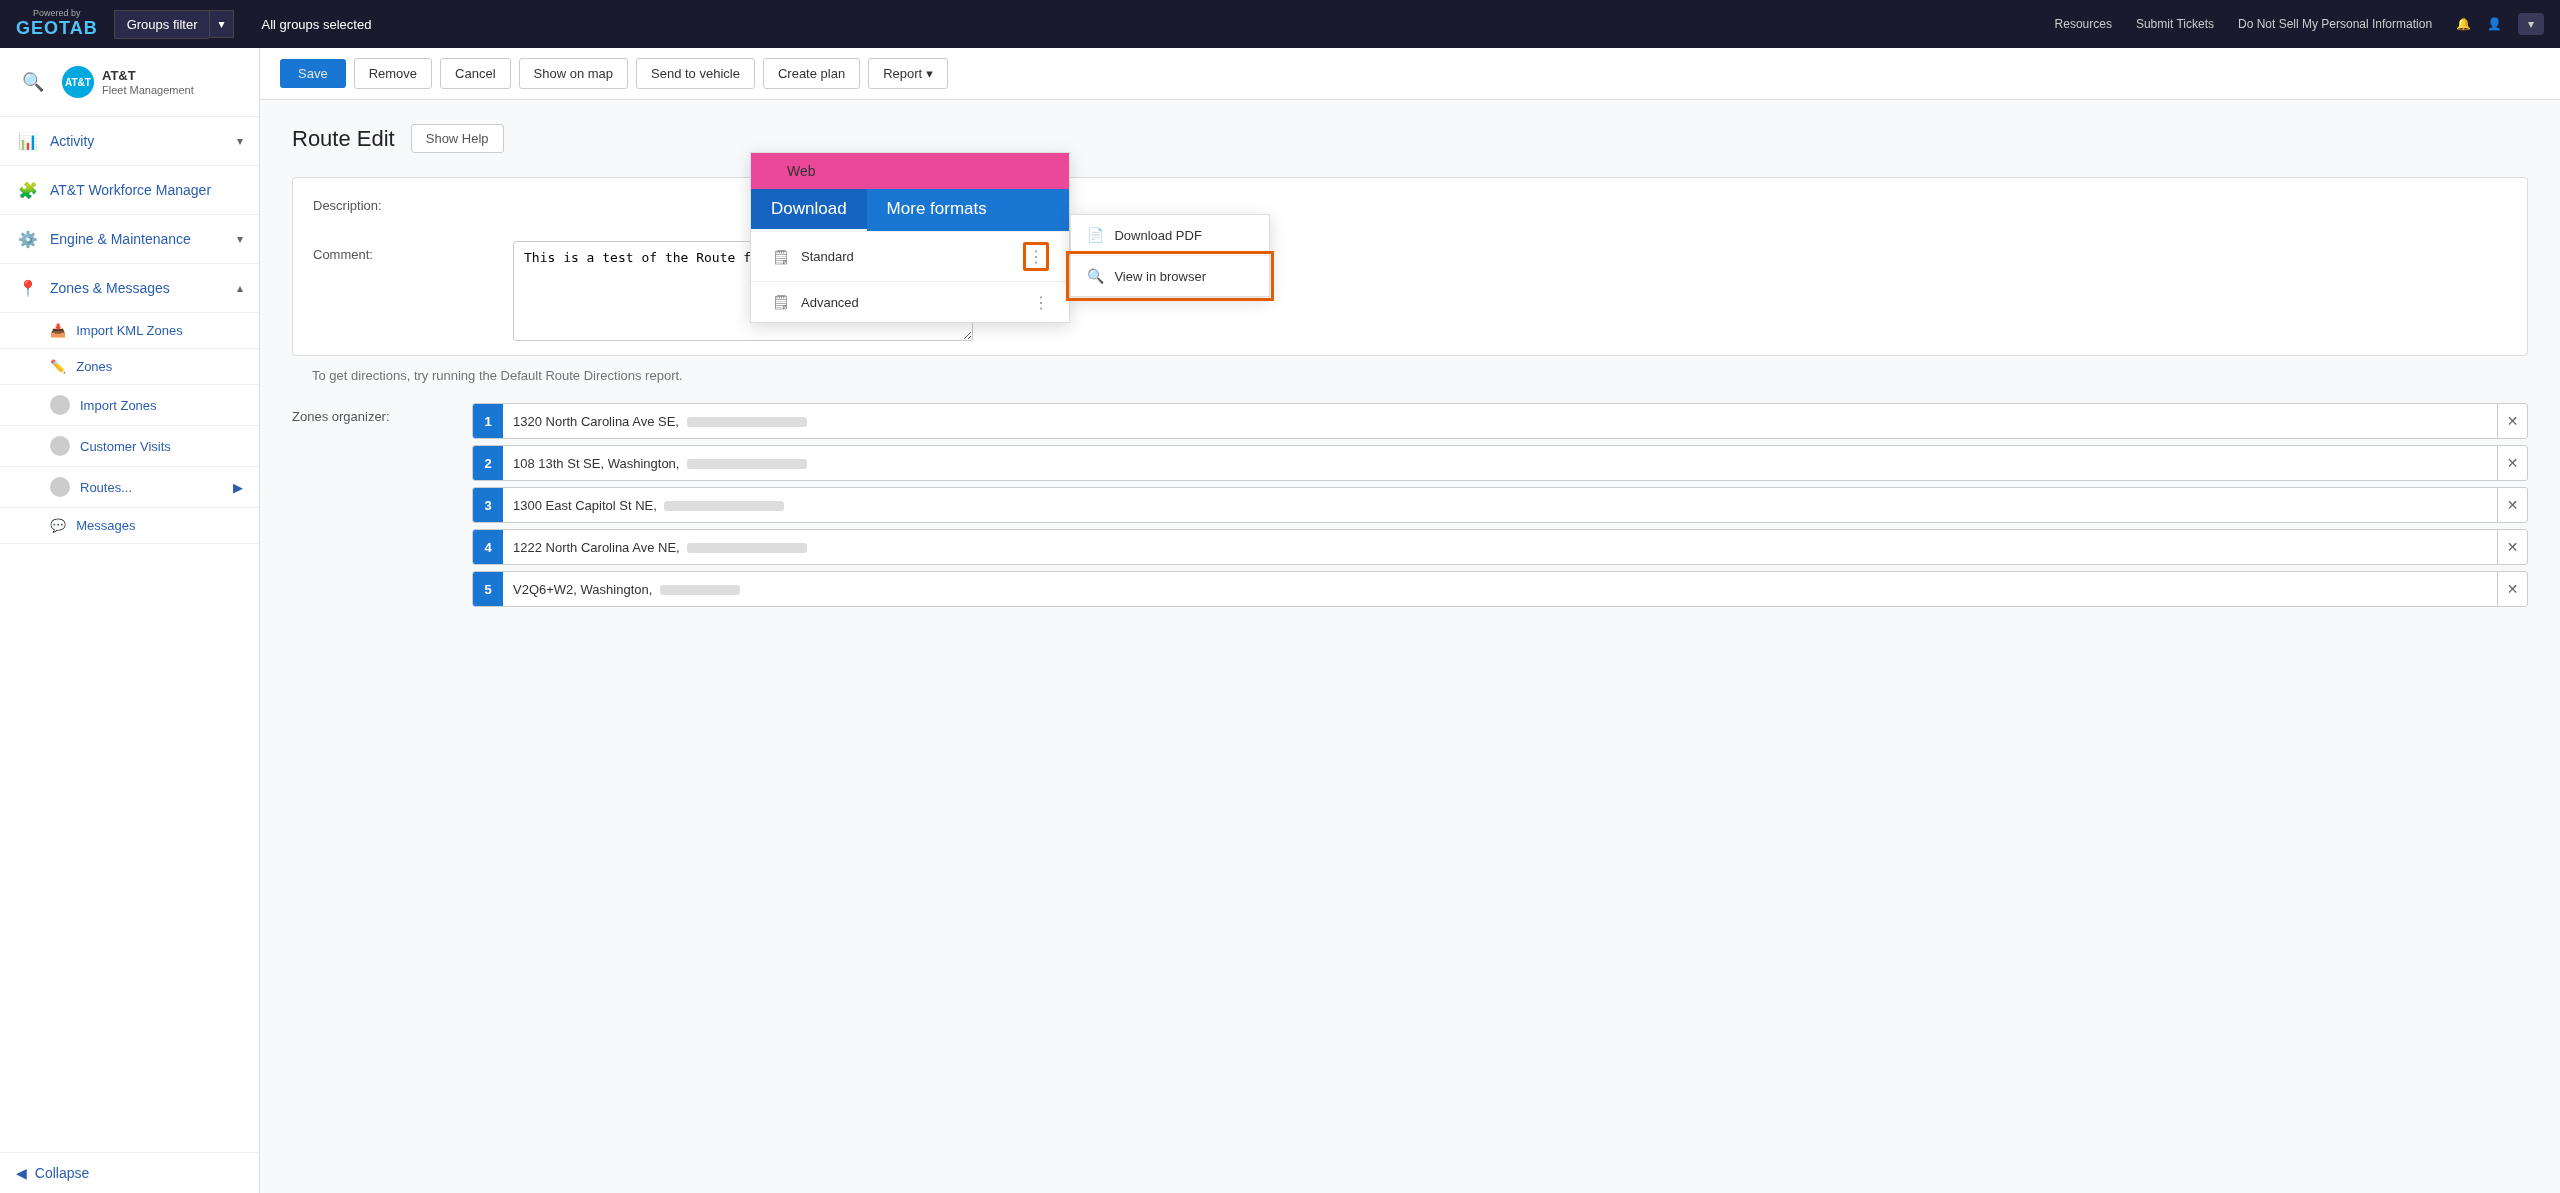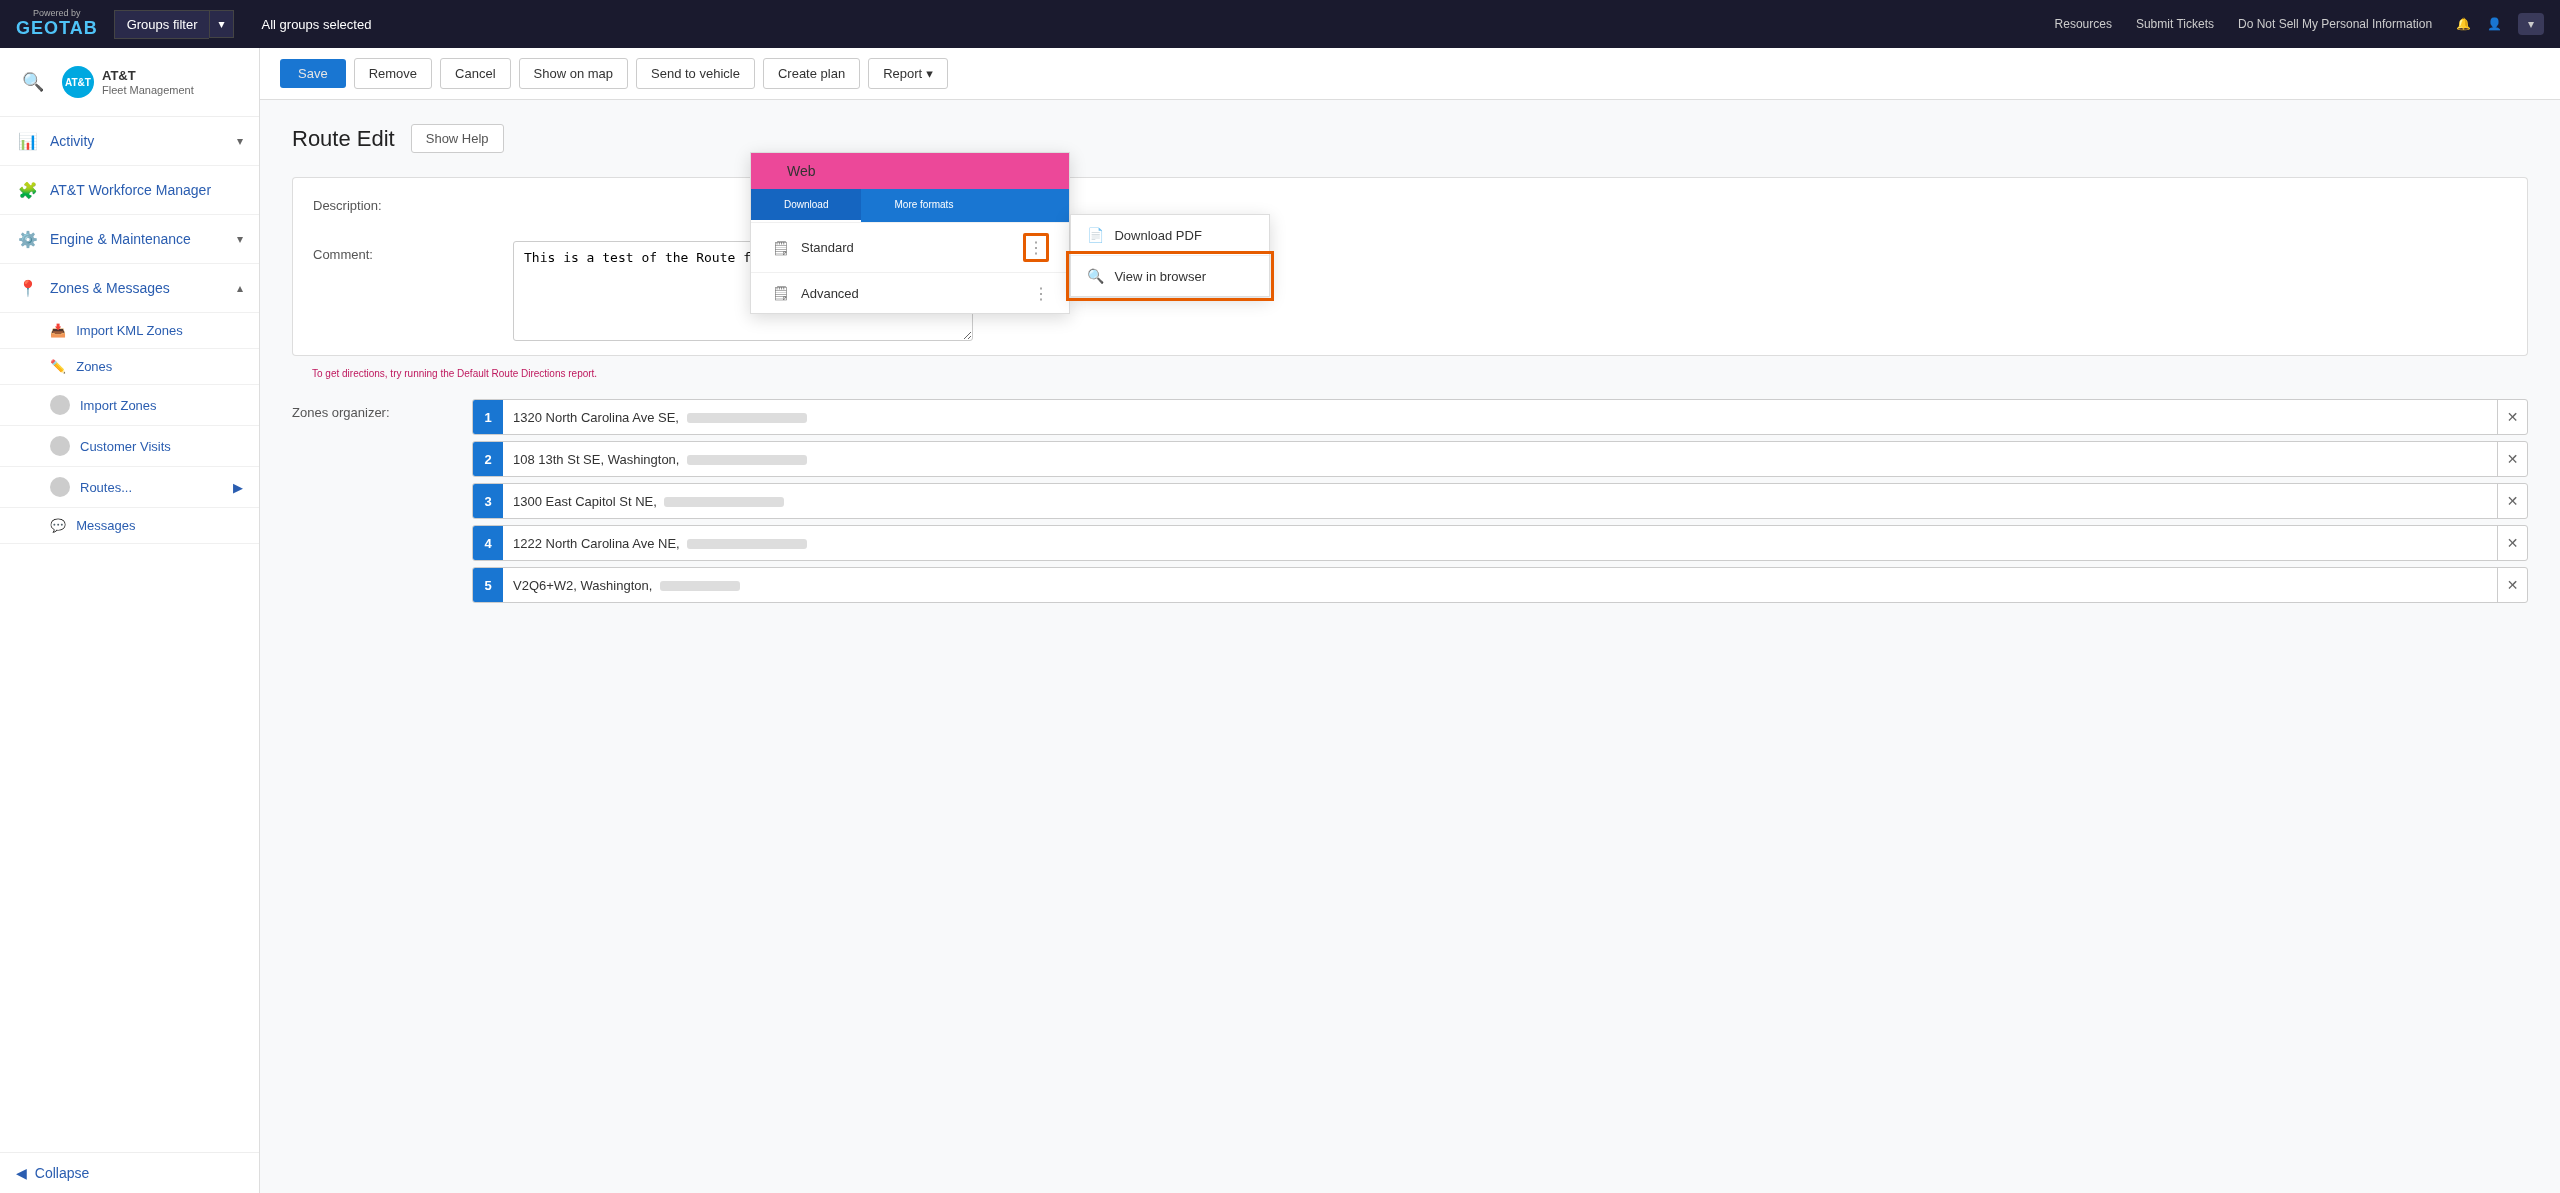--- a/index.html
+++ b/index.html
@@ -314,22 +314,22 @@
       padding: 8px 10px;
       font-size: 13px;
       border-radius: 3px;
       resize: vertical;
       min-height: 100px;
       outline: none;
     }
 
     .info-text {
       padding: 12px 20px;
-      font-size: 10px;
-      color: #be185d;
+      font-size: 13px;
+      color: #737373;
     }
 
     .zones-label {
       width: 180px;
       font-size: 13px;
       color: #555;
       padding-top: 6px;
       flex-shrink: 0;
     }
     .zones-list {
@@ -394,23 +394,23 @@
       background: white;
       box-shadow: 0 4px 16px rgba(0,0,0,0.15);
       border: 1px solid #ddd;
       min-width: 320px;
     }
     .dropdown-tab-bar {
       display: flex;
       background: #1976d2;
     }
     .dropdown-tab {
-      padding: 10px 33px;
-      color: white;
-      font-size: 10px;
+      padding: 10px 20px;
+      color: white;
+      font-size: 17px;
       cursor: pointer;
       font-weight: 500;
     }
     .dropdown-tab.active { background: #1565c0; border-bottom: 2px solid white; }
     .dropdown-web-label {
       padding: 10px 36px;
       font-size: 14px;
       font-weight: 500;
       color: #333;
       background: #ec4899;

